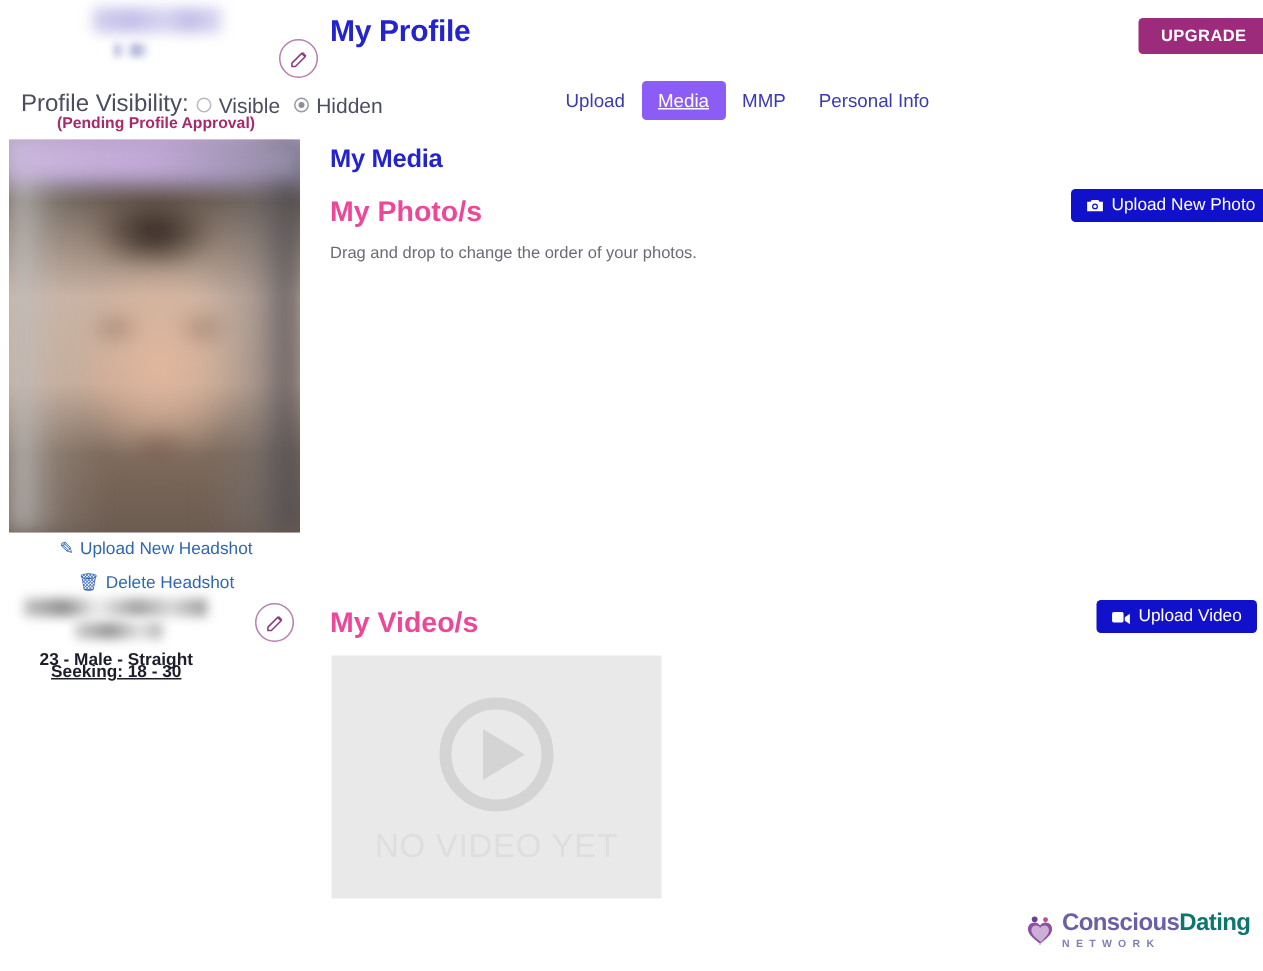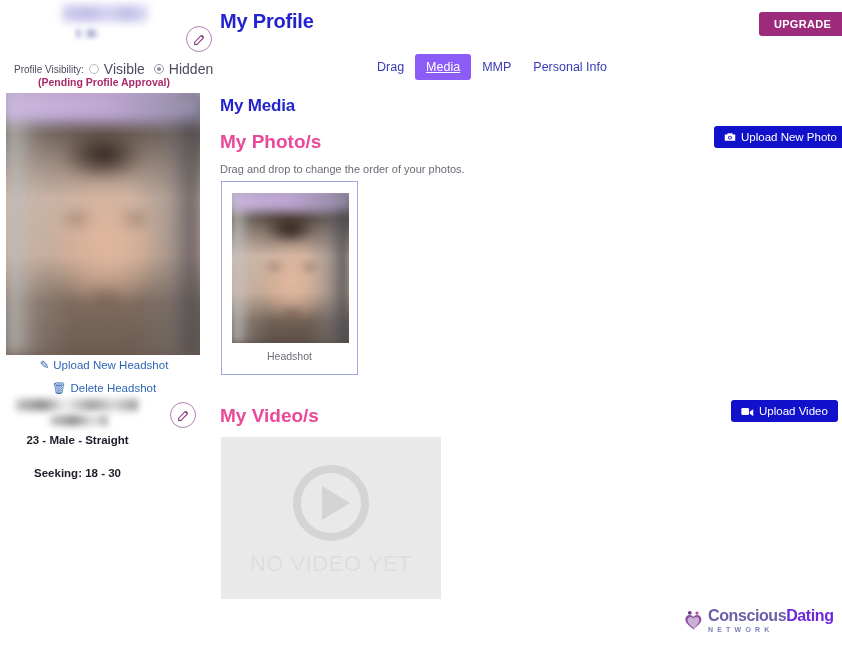--- a/index.html
+++ b/index.html
@@ -31,21 +31,21 @@
     display: flex; align-items: center; justify-content: center;
     cursor: pointer;
   }
   .edit-circle svg { display:block; }
 
   .visibility-row {
     position: absolute; left: 14px; top: 61px; width: 186px;
     display: flex; align-items: center; gap: 5px;
     font-size: 10.5px; color: #55566b; white-space: nowrap;
   }
-  .vis-label { color: #4b4c60; font-size: 10px; }
+  .vis-label { color: #4b4c60; font-size: 16px; }
   .radio {
     width: 10px; height: 10px; border-radius: 50%;
     border: 1px solid #b9b9c4; background: #fff;
     display: inline-block; position: relative; flex: 0 0 auto;
   }
   .radio.checked { border-color: #9a9aa6; }
   .radio.checked::after {
     content: ""; position: absolute; left: 2px; top: 2px;
     width: 4px; height: 4px; border-radius: 50%; background: #8e8e9c;
   }
@@ -95,21 +95,21 @@
     position: absolute; left: 50px; top: 415px; width: 58px; height: 11px;
     background: linear-gradient(90deg,#cfcfcf 0%, #939393 40%, #e3e3e3 75%, #adadad 100%);
     filter: blur(3.4px);
   }
 
   .demo-line {
     position: absolute; left: 0; width: 155px; text-align: center;
     font-size: 11.5px; font-weight: bold; color: #1d1d2b;
   }
   .demo-1 { top: 434px; }
-  .demo-2 { top: 467px; }
+  .demo-2 { top: 442px; text-decoration: underline; }
 
   
   .page-title {
     position: absolute; left: 220px; top: 10px;
     font-size: 20px; font-weight: bold; color: #2424cf; letter-spacing: -.2px;
   }
   .upgrade-btn {
     position: absolute; left: 759px; top: 12px; width: 87px; height: 24px;
     background: #9c2b7c; color: #fff; border: none; border-radius: 3px;
     font-size: 11px; font-weight: bold; font-family: "Liberation Sans", sans-serif;
@@ -208,21 +208,21 @@
 
   
   .footer-logo {
     position: absolute; left: 683px; top: 608px;
     display: flex; align-items: center; gap: 3px;
   }
   .logo-mark { width: 22px; height: 22px; flex: 0 0 auto; }
   .logo-words { display: flex; flex-direction: column; line-height: 1; }
   .logo-main { font-size: 16px; font-weight: bold; color: #5a5f9e; letter-spacing: -.4px; }
   .logo-main .c1 { color: #6b5fa8; }
-  .logo-main .c2 { color: #6d28d9; }
+  .logo-main .c2 { color: #0f766e; }
   .logo-sub {
     font-size: 7px; letter-spacing: 4.2px; color: #7d81b4; margin-top: 2px; font-weight: bold;
   }
 </style>
 </head>
 <body>
 
 <div class="page">
 
   <div class="left-col">
@@ -270,47 +270,40 @@
     </div>
 
     <div class="demo-line demo-1">23 - Male - Straight</div>
     <div class="demo-line demo-2">Seeking: 18 - 30</div>
   </div>
 
   <div class="page-title">My Profile</div>
   <button class="upgrade-btn">UPGRADE</button>
 
   <div class="tabs">
-    <div class="tab">Drag</div>
+    <div class="tab">Upload</div>
     <div class="tab active">Media</div>
     <div class="tab">MMP</div>
     <div class="tab">Personal Info</div>
   </div>
 
   <div class="section-title title-media">My Media</div>
 
   <div class="sub-title sub-photos">My Photo/s</div>
   <div class="hint">Drag and drop to change the order of your photos.</div>
 
   <button class="blue-btn btn-upload-photo">
     <svg width="12" height="10" viewBox="0 0 16 13">
       <path d="M1 3.2h3l1.1-1.6h5.8L12 3.2h3v8.4H1z" fill="#fff"></path>
       <circle cx="8" cy="7.3" r="2.6" fill="#1111cc"></circle>
       <circle cx="8" cy="7.3" r="1.5" fill="#fff"></circle>
     </svg>
     <span>Upload New Photo</span>
   </button>
 
-  <div class="photo-card">
-    <div class="thumb">
-      <div class="face"></div>
-      <div class="topband"></div>
-    </div>
-    <div class="caption">Headshot</div>
-  </div>
 
   <div class="sub-title sub-videos">My Video/s</div>
 
   <button class="blue-btn btn-upload-video">
     <svg width="13" height="9" viewBox="0 0 17 11">
       <rect x="0.5" y="1" width="10" height="9" rx="1.4" fill="#fff"></rect>
       <path d="M11.6 5.5l4.4-3v9l-4.4-3z" fill="#fff"></path>
     </svg>
     <span>Upload Video</span>
   </button>

